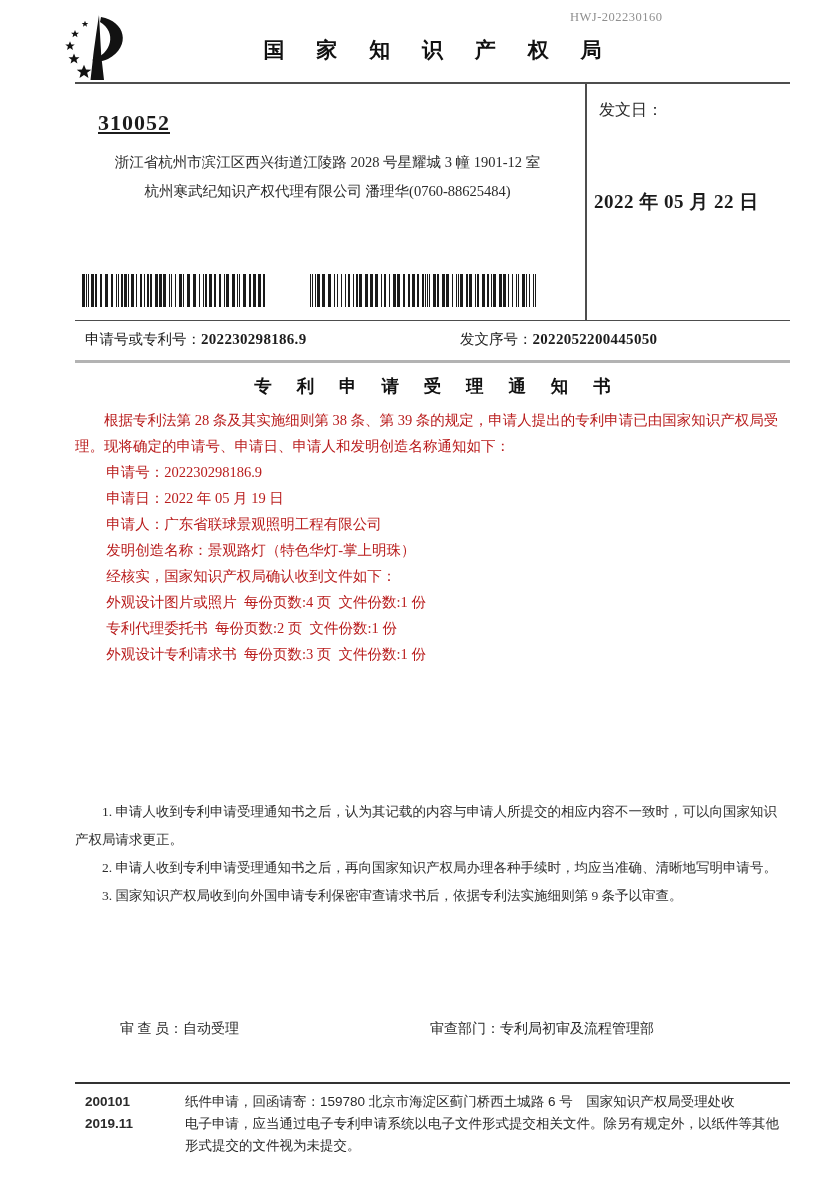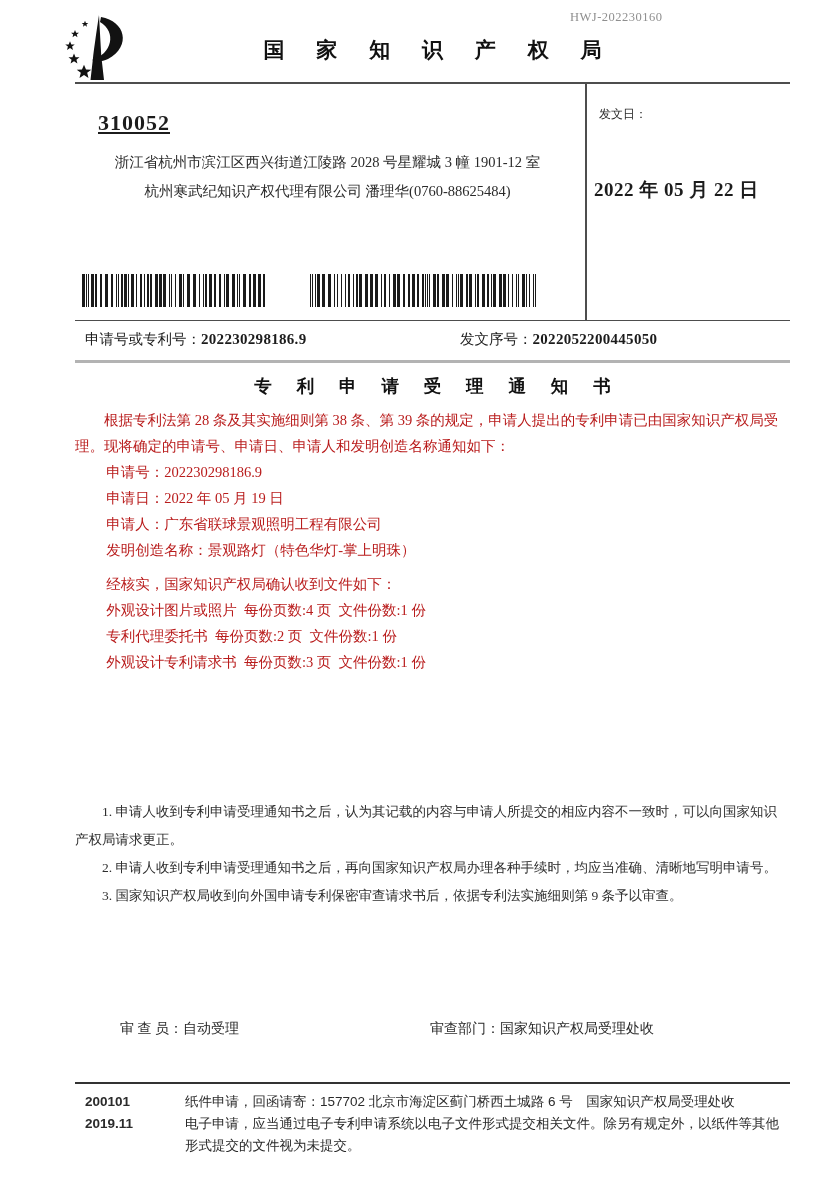--- a/index.html
+++ b/index.html
@@ -33,22 +33,22 @@
   
   .postal {
     position:absolute; left:98px; top:110px;
     font-size:22px; font-weight:bold; letter-spacing:1px;text-decoration:underline;
   }
   .addr {
     position:absolute; left:75px; top:148px; width:505px;
     text-align:center; font-size:14.5px; line-height:29px; color:#2a2a2a;
   }
   
-  .dispatch-label { position:absolute; left:599px; top:100px; font-size:12px; color:#2a2a2a;margin-top:6px; }
-  .dispatch-date  { position:absolute; left:594px; top:177px; font-size:19px; font-weight:bold; letter-spacing:0.5px; }
+  .dispatch-label { position:absolute; left:599px; top:100px; font-size:16px; color:#2a2a2a; }
+  .dispatch-date  { position:absolute; left:594px; top:189px; font-size:19px; font-weight:bold; letter-spacing:0.5px; }
 
   
   .barcode { position:absolute; top:274px; height:33px; }
   .barcode i { position:absolute; top:0; bottom:0; background:#1a1a1a; }
   .bc1 { left:82px;  width:187px; }
   .bc2 { left:310px; width:231px; }
 
   .hr2 { position:absolute; left:75px; top:320px; width:715px; border-top:1.5px solid #4d4d4d; }
   .hr3 { position:absolute; left:75px; top:360px; width:715px; border-top:3px solid #b3b3b3; }
 
@@ -66,21 +66,21 @@
     font-size:17.5px; font-weight:bold;
     letter-spacing:10px; text-indent:10px;
     color:#111;
   }
   .body {
     position:absolute; left:75px; top:407px; width:715px;
     font-size:14.5px; line-height:26px; color:#b91c1c;
   }
   .body p.intro { text-indent:2em; }
   .body .field, .body .doc-line, .body .confirm { margin-left:2.15em; }
-  .body .confirm { margin-top:8px; }
+  .body .confirm { }
 
   
   .hints {
     position:absolute; left:75px; top:798px; width:715px;
     font-size:13.5px; line-height:28px; color:#2e2e2e;
   }
   .hints p.item { text-indent:2em; }
 
   
   .signoff { position:absolute; left:75px; top:1020px; width:715px; font-size:14px; color:#2a2a2a; }
@@ -297,29 +297,29 @@
     <p class="item">1. 申请人收到专利申请受理通知书之后，认为其记载的内容与申请人所提交的相应内容不一致时，可以向国家知识产权局请求更正。</p>
     <p class="item">2. 申请人收到专利申请受理通知书之后，再向国家知识产权局办理各种手续时，均应当准确、清晰地写明申请号。</p>
     <p class="item">3. 国家知识产权局收到向外国申请专利保密审查请求书后，依据专利法实施细则第 9 条予以审查。</p>
   </div>
 
   <div class="signoff">
     <span class="examiner">
       <span>审 查 员：</span><span>自动受理</span>
     </span>
     <span class="department">
-      <span>审查部门：</span><span>国家知识产权局受理处收</span>
+      <span>审查部门：</span><span>专利局初审及流程管理部</span>
     </span>
   </div>
 
   <div class="hr4"></div>
   <div class="footer">
     <div class="frow">
       <span class="fcode">200101</span>
-      <span class="ftext">纸件申请，回函请寄：157702 北京市海淀区蓟门桥西土城路 6 号　国家知识产权局受理处收</span>
+      <span class="ftext">纸件申请，回函请寄：159780 北京市海淀区蓟门桥西土城路 6 号　国家知识产权局受理处收</span>
     </div>
     <div class="frow">
       <span class="fcode">2019.11</span>
       <span class="ftext">电子申请，应当通过电子专利申请系统以电子文件形式提交相关文件。除另有规定外，以纸件等其他形式提交的文件视为未提交。</span>
     </div>
   </div>
 
 </div>
 
 </body></html>

